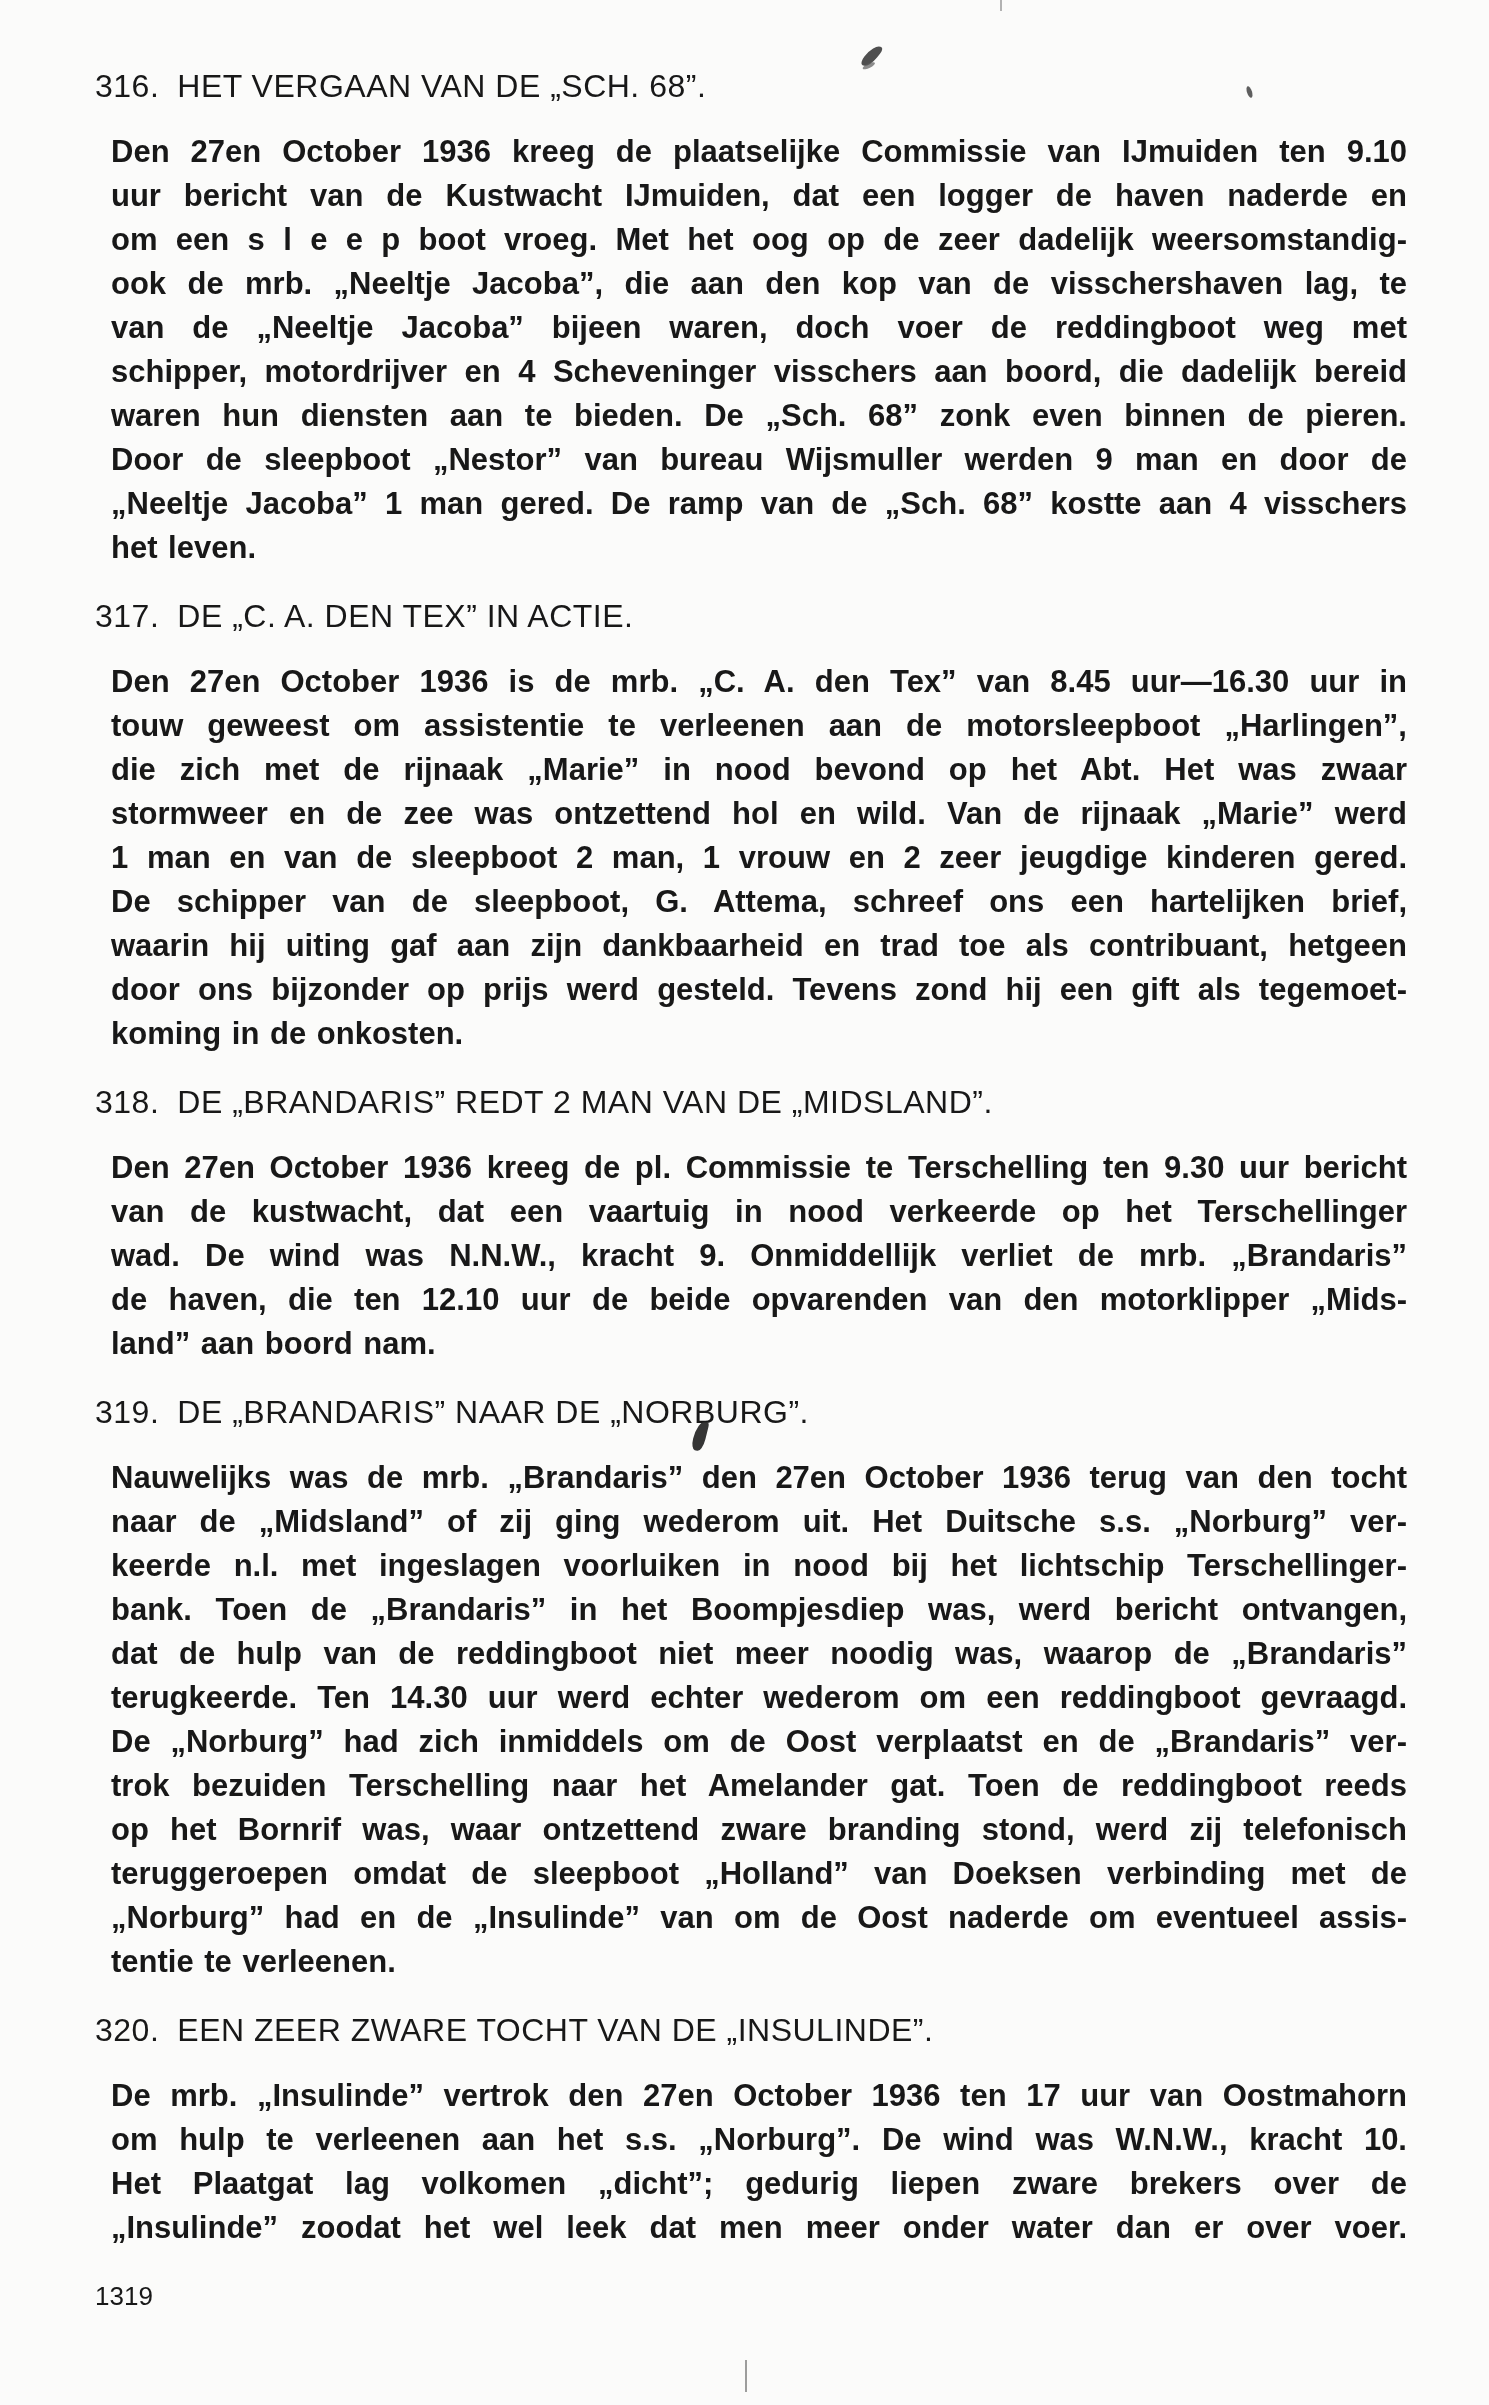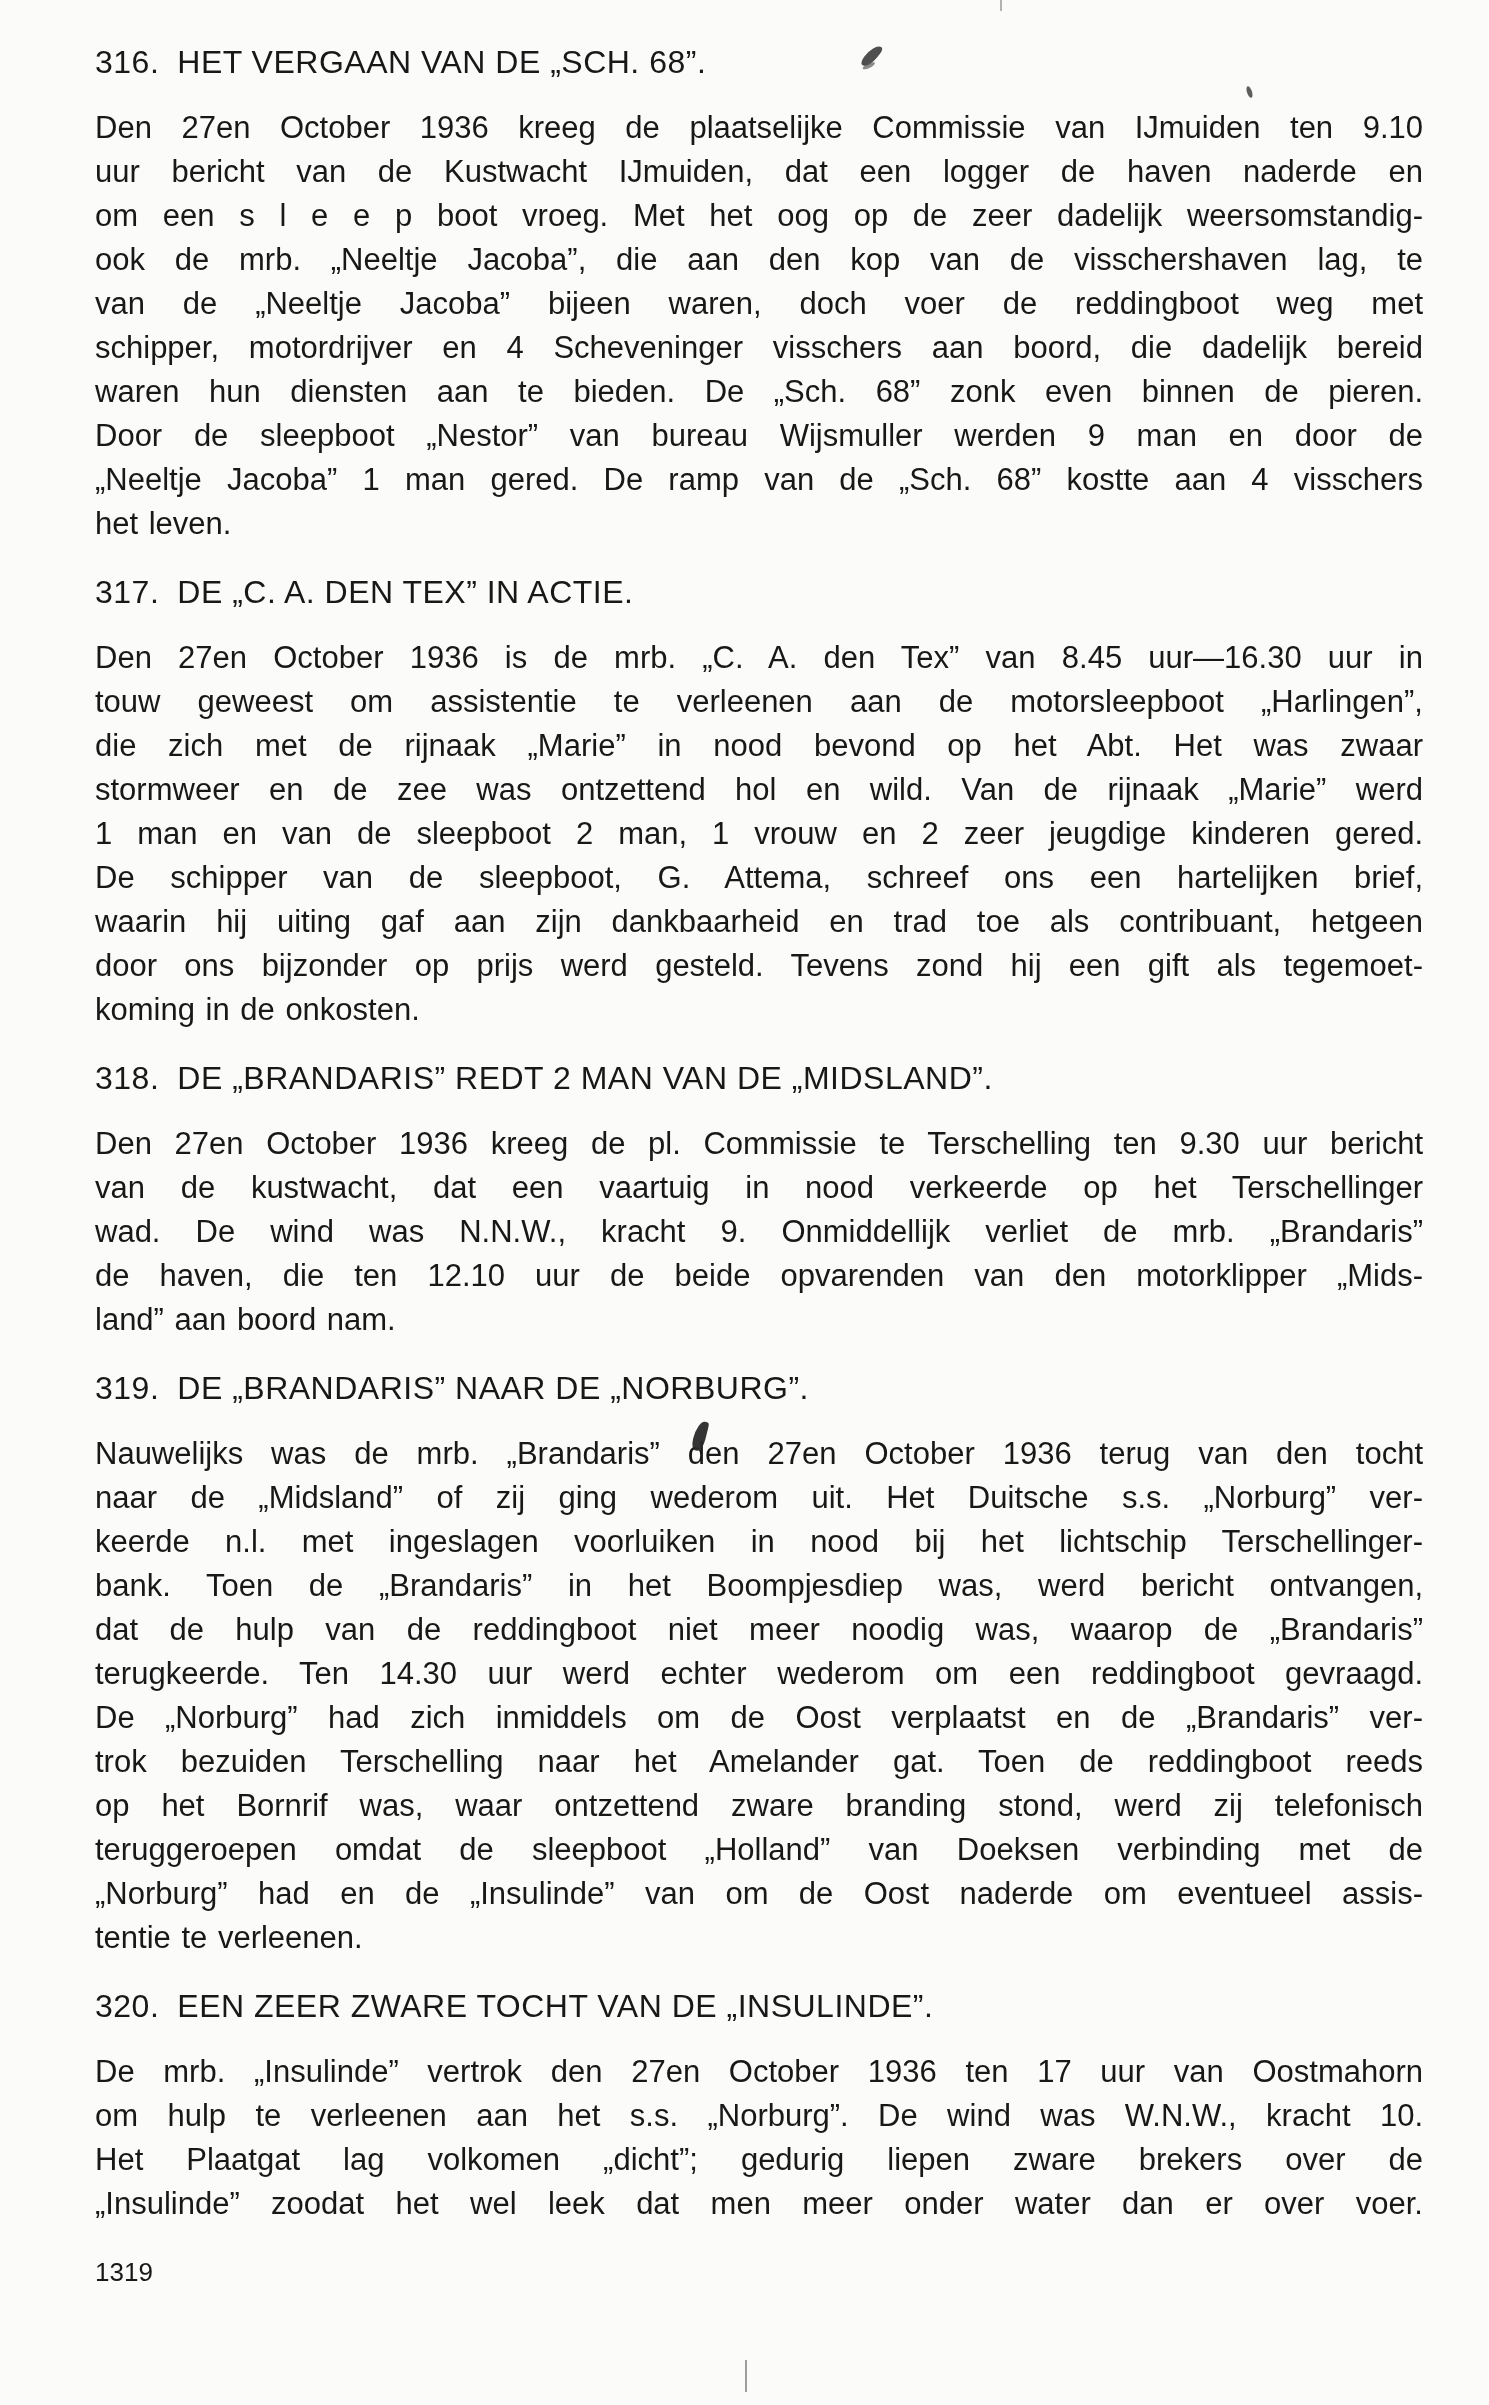--- a/index.html
+++ b/index.html
@@ -9,38 +9,39 @@
   body {
     width: 1489px;
     height: 2405px;
     background: #fbfbfa;
     color: #181818;
     font-family: "Liberation Sans", sans-serif;
     position: relative;
     overflow: hidden;
   }
   .page {
-    padding: 40px 66px 0 95px;
+    padding: 64px 66px 0 95px;
   }
   section {
     margin-bottom: 24px;
   }
   .heading {
     font-size: 32px;
     line-height: 44px;
     font-weight: 400;
     margin: 0 0 22px 0;
     letter-spacing: 0.5px;
     white-space: nowrap;
   }
   .heading .title {
     margin-left: 18px;
   }
   .para {
-    margin: 0;
+    margin: 16px;
+    font-weight: bold;
   }
   .line {
     font-size: 31px;
     line-height: 44px;
     text-align: justify;
     text-align-last: justify;
     word-spacing: 2px;
   }
   .line.last {
     text-align: left;

